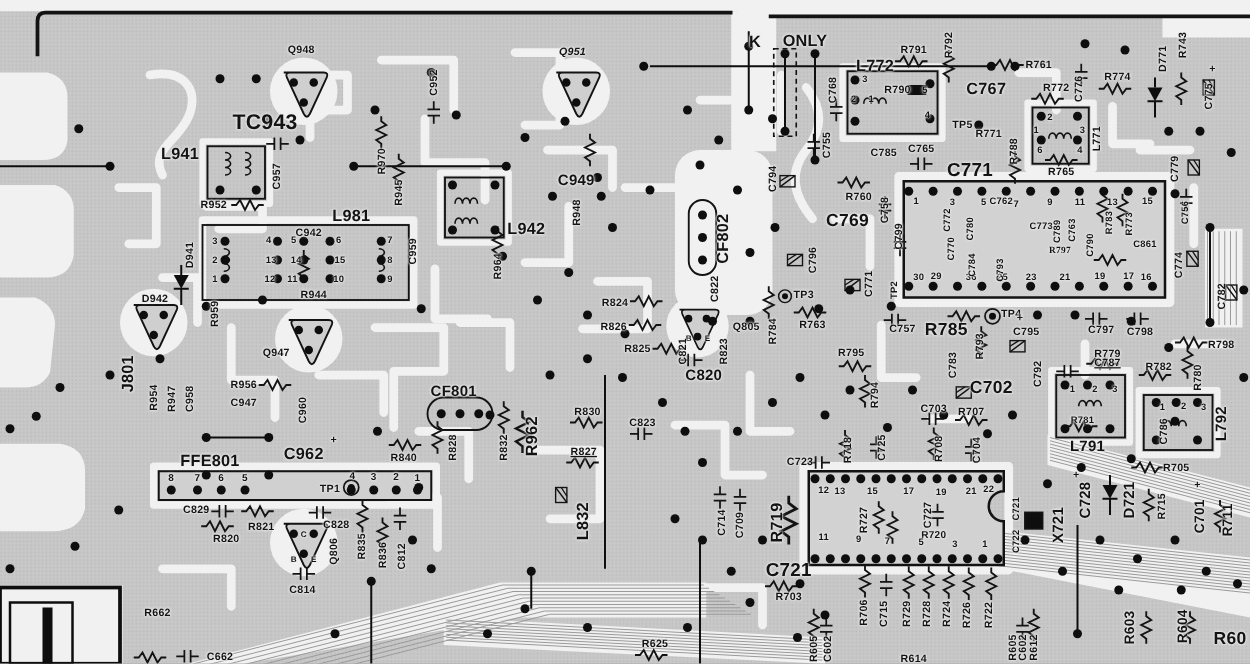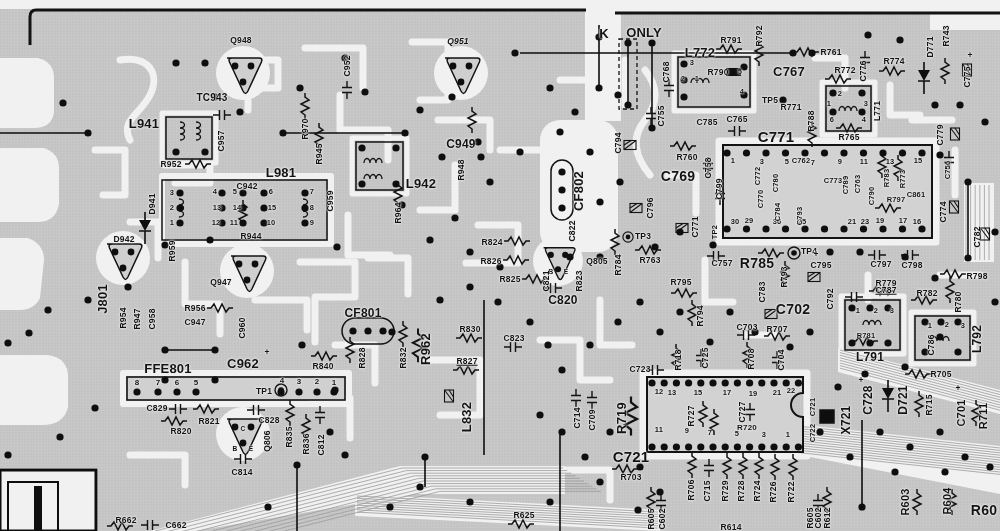--- a/index.html
+++ b/index.html
@@ -573,21 +573,21 @@
       </g>
 
   <g>
     <rect x="0" y="470" width="96" height="61" fill="#f1f1f1" stroke="#0e0e0e" stroke-width="3"></rect>
     <rect x="8" y="482" width="50" height="49" fill="none" stroke="#0e0e0e" stroke-width="2"></rect>
     <rect x="34" y="486" width="8" height="45" fill="#0e0e0e"></rect>
   </g>
 </svg>
 <div id="labels">
       <span class="lbl" style="left: 241px; top: 40px;">Q948</span>
-      <span class="lbl" style="left: 212px; top: 98px; font-size: 10px;">TC943</span>
+      <span class="lbl" style="left: 212px; top: 98px; font-size: 17px;">TC943</span>
       <span class="lbl" style="left: 144px; top: 123px; font-size: 13px;">L941</span>
       <span class="lbl" style="left: 171px; top: 164px;">R952</span>
       <span class="lbl" style="left: 247px; top: 186px;">C942</span>
       <span class="lbl" style="left: 251px; top: 236px;">R944</span>
       <span class="lbl" style="left: 281px; top: 172px; font-size: 13px;">L981</span>
       <span class="lbl" style="left: 421px; top: 183px; font-size: 13px;">L942</span>
       <span class="lbl" style="left: 461px; top: 144px; font-size: 12px;">C949</span>
       <span class="lbl" style="left: 458px; top: 41px; font-style: italic;">Q951</span>
       <span class="lbl" style="left: 124px; top: 239px;">D942</span>
       <span class="lbl" style="left: 221px; top: 282px;">Q947</span>
@@ -605,21 +605,21 @@
       <span class="lbl" style="left: 770px; top: 100px;">TP5</span>
       <span class="lbl" style="left: 791px; top: 107px;">R771</span>
       <span class="lbl" style="left: 737px; top: 119px;">C765</span>
       <span class="lbl" style="left: 687px; top: 157px;">R760</span>
       <span class="lbl" style="left: 678px; top: 176px; font-size: 14px;">C769</span>
       <span class="lbl" style="left: 849px; top: 137px;">R765</span>
       <span class="lbl" style="left: 707px; top: 122px;">C785</span>
       <span class="lbl" style="left: 776px; top: 136px; font-size: 15px;">C771</span>
       <span class="lbl" style="left: 801px; top: 161px; font-size: 7.5px;">C762</span>
       <span class="lbl" style="left: 833px; top: 181px; font-size: 7.5px;">C773</span>
-      <span class="lbl" style="left: 896px; top: 200px; font-size: 7.5px;">R797</span>
+      <span class="lbl" style="left: 848px; top: 200px; font-size: 7.5px; font-family: Liberation Serif, serif;">R797</span>
       <span class="lbl" style="left: 916px; top: 195px; font-size: 7.5px;">C861</span>
       <span class="lbl" style="left: 643px; top: 236px;">TP3</span>
       <span class="lbl" style="left: 650px; top: 260px;">R763</span>
       <span class="lbl" style="left: 681px; top: 282px;">R795</span>
       <span class="lbl" style="left: 722px; top: 263px;">C757</span>
       <span class="lbl" style="left: 757px; top: 263px; font-size: 14px;">R785</span>
       <span class="lbl" style="left: 809px; top: 251px;">TP4</span>
       <span class="lbl" style="left: 821px; top: 265px;">C795</span>
       <span class="lbl" style="left: 881px; top: 264px;">C797</span>
       <span class="lbl" style="left: 912px; top: 265px; text-align: right;">C798</span>
@@ -645,21 +645,21 @@
       <span class="lbl" style="left: 870px; top: 357px; font-size: 12px;">L791</span>
       <span class="lbl" style="left: 866px; top: 336px; font-size: 7.5px;">R781</span>
       <span class="lbl" style="left: 243px; top: 363px; font-size: 13px;">C962</span>
       <span class="lbl" style="left: 168px; top: 368px; font-size: 13px;">FFE801</span>
       <span class="lbl" style="left: 264px; top: 391px;">TP1</span>
       <span class="lbl" style="left: 157px; top: 408px;">C829</span>
       <span class="lbl" style="left: 209px; top: 421px;">R821</span>
       <span class="lbl" style="left: 181px; top: 431px;">R820</span>
       <span class="lbl" style="left: 269px; top: 420px;">C828</span>
       <span class="lbl" style="left: 242px; top: 472px;">C814</span>
-      <span class="lbl" style="left: 126px; top: 520px; text-align: center;">R662</span>
+      <span class="lbl" style="left: 126px; top: 490px; text-align: center;">R662</span>
       <span class="lbl" style="left: 176px; top: 525px;">C662</span>
       <span class="lbl" style="left: 631px; top: 456px; font-size: 15px;">C721</span>
       <span class="lbl" style="left: 631px; top: 477px;">R703</span>
       <span class="lbl" style="left: 524px; top: 515px;">R625</span>
       <span class="lbl" style="left: 731px; top: 527px;">R614</span>
       <span class="lbl" style="left: 984px; top: 510px; font-size: 14px;">R60</span>
       <span class="lbl" style="left: 747px; top: 428px; font-size: 8px;">R720</span>
       <span class="lbl" style="left: 267px; top: 352px;">+</span>
       <span class="lbl" style="left: 958px; top: 388px;">+</span>
       <span class="lbl" style="left: 970px; top: 55px;">+</span>
@@ -695,21 +695,21 @@
       <span class="lbl" style="left: 787px; top: 162px; font-size: 7.5px;">5</span>
       <span class="lbl" style="left: 813px; top: 163px; font-size: 7.5px;">7</span>
       <span class="lbl" style="left: 840px; top: 162px; font-size: 7.5px;">9</span>
       <span class="lbl" style="left: 864px; top: 162px; font-size: 7.5px;">11</span>
       <span class="lbl" style="left: 890px; top: 162px; font-size: 7.5px;">13</span>
       <span class="lbl" style="left: 918px; top: 161px; font-size: 7.5px;">15</span>
       <span class="lbl" style="left: 735px; top: 222px; font-size: 7.5px;">30</span>
       <span class="lbl" style="left: 749px; top: 221px; font-size: 7.5px;">29</span>
       <span class="lbl" style="left: 777px; top: 222px; font-size: 7.5px;">36</span>
       <span class="lbl" style="left: 802px; top: 222px; font-size: 7.5px;">25</span>
-      <span class="lbl" style="left: 865px; top: 222px; font-size: 7.5px;">23</span>
+      <span class="lbl" style="left: 825px; top: 222px; font-size: 7.5px;">23</span>
       <span class="lbl" style="left: 852px; top: 222px; font-size: 7.5px;">21</span>
       <span class="lbl" style="left: 880px; top: 221px; font-size: 7.5px;">19</span>
       <span class="lbl" style="left: 903px; top: 221px; font-size: 7.5px;">17</span>
       <span class="lbl" style="left: 917px; top: 222px; font-size: 7.5px;">16</span>
       <span class="lbl" style="left: 659px; top: 392px; font-size: 7.5px;">12</span>
       <span class="lbl" style="left: 672px; top: 393px; font-size: 7.5px;">13</span>
       <span class="lbl" style="left: 698px; top: 393px; font-size: 7.5px;">15</span>
       <span class="lbl" style="left: 727px; top: 393px; font-size: 7.5px;">17</span>
       <span class="lbl" style="left: 753px; top: 394px; font-size: 7.5px;">19</span>
       <span class="lbl" style="left: 777px; top: 393px; font-size: 7.5px;">21</span>

